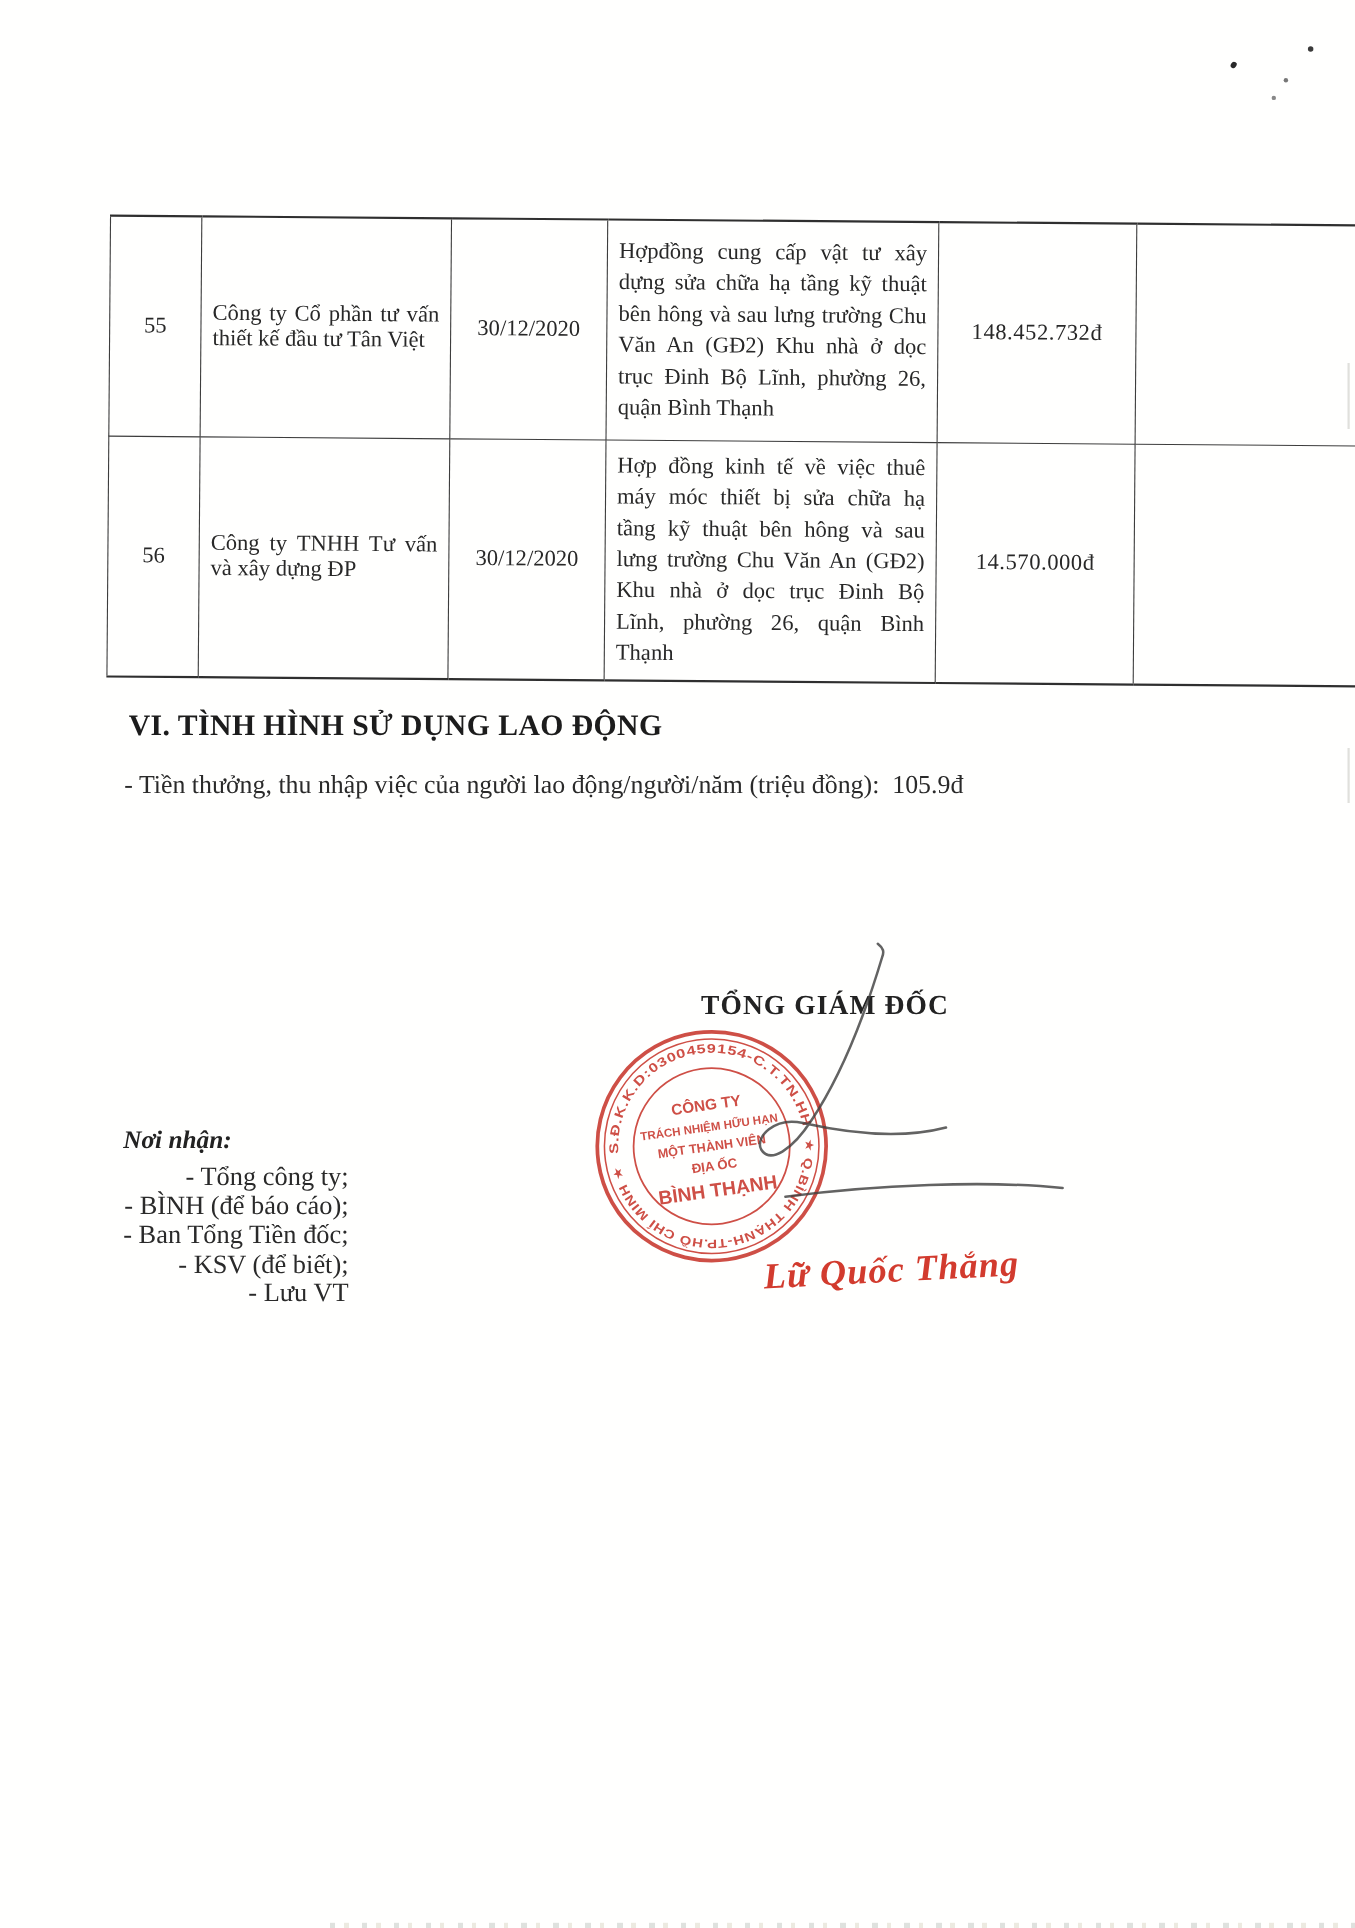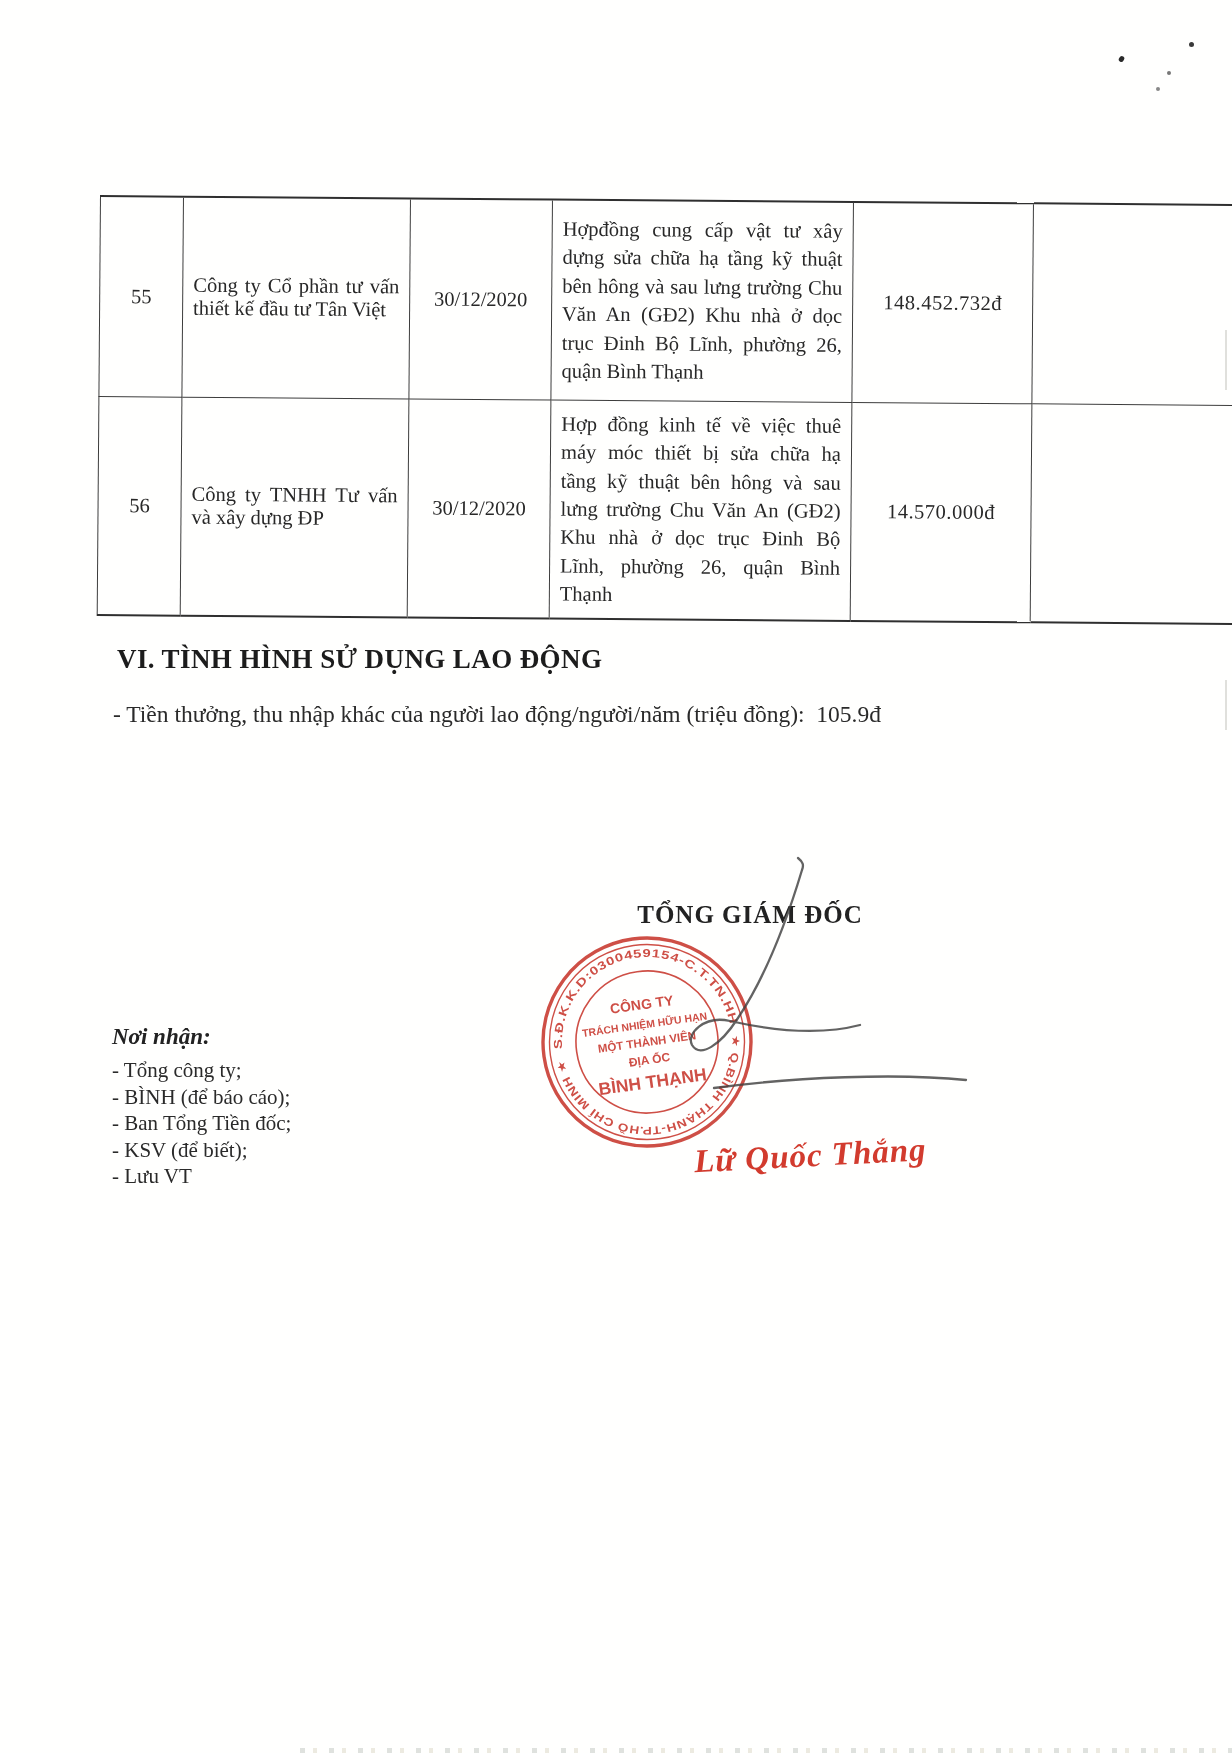--- a/index.html
+++ b/index.html
@@ -53,21 +53,21 @@
   .sign-ink{position:absolute;left:620px;top:848px;width:360px;height:250px;}
   .sig-name{
     position:absolute;left:694px;top:1136px;width:280px;
     font-size:33px;font-style:italic;font-weight:bold;
     color:#d23b2e;transform:rotate(-3deg);
     letter-spacing:1px;white-space:nowrap;
   }
   
   .recipients{position:absolute;left:112px;top:1008px;color:#2a2a2a;}
   .recipients .label{font-size:23px;font-weight:bold;font-style:italic;margin:16px 0 7px 0;color:#222;}
-  .recipients .r-item{font-size:21px;line-height:26.5px;}
+  .recipients .r-item{font-size:24px;line-height:26.5px;text-align:right;}
   
   .speck{position:absolute;border-radius:50%;}
   .edge-line{position:absolute;width:2px;background:#e0e0dc;}
   .bottom-noise{
     position:absolute;left:300px;bottom:0;width:932px;height:5px;
     background:repeating-linear-gradient(90deg,
       rgba(140,150,140,.28) 0 5px, rgba(255,255,255,0) 5px 13px,
       rgba(170,160,120,.22) 13px 17px, rgba(255,255,255,0) 17px 29px);
   }
 </style>
@@ -94,21 +94,21 @@
         <td class="c-desc">Hợp đồng kinh tế về việc thuê máy móc thiết bị sửa chữa hạ tầng kỹ thuật bên hông và sau lưng trường Chu Văn An (GĐ2) Khu nhà ở dọc trục Đinh Bộ Lĩnh, phường 26, quận Bình Thạnh</td>
         <td class="c-amount">14.570.000đ</td>
         <td class="c-note"></td>
       </tr>
     </tbody>
       </table>
   </div>
 
   <div class="labor">
     <h2>VI. TÌNH HÌNH SỬ DỤNG LAO ĐỘNG</h2>
-    <div class="item">- Tiền thưởng, thu nhập khác của người lao động/người/năm (triệu đồng):  105.9đ</div>
+    <div class="item">- Tiền thưởng, thu nhập việc của người lao động/người/năm (triệu đồng):  105.9đ</div>
   </div>
 
   <div class="sig-title">TỔNG GIÁM ĐỐC</div>
 
   <svg class="stamp" viewBox="0 0 234 234">
     <g transform="rotate(-8 117 117)" fill="none" stroke="#c8372d" opacity="0.88" font-family="Liberation Sans, DejaVu Sans, sans-serif">
       <circle cx="117" cy="117" r="104" stroke-width="3.4"></circle>
       <circle cx="117" cy="117" r="97.5" stroke-width="1.4"></circle>
       <circle cx="117" cy="117" r="71" stroke-width="1.6"></circle>
       <defs>

